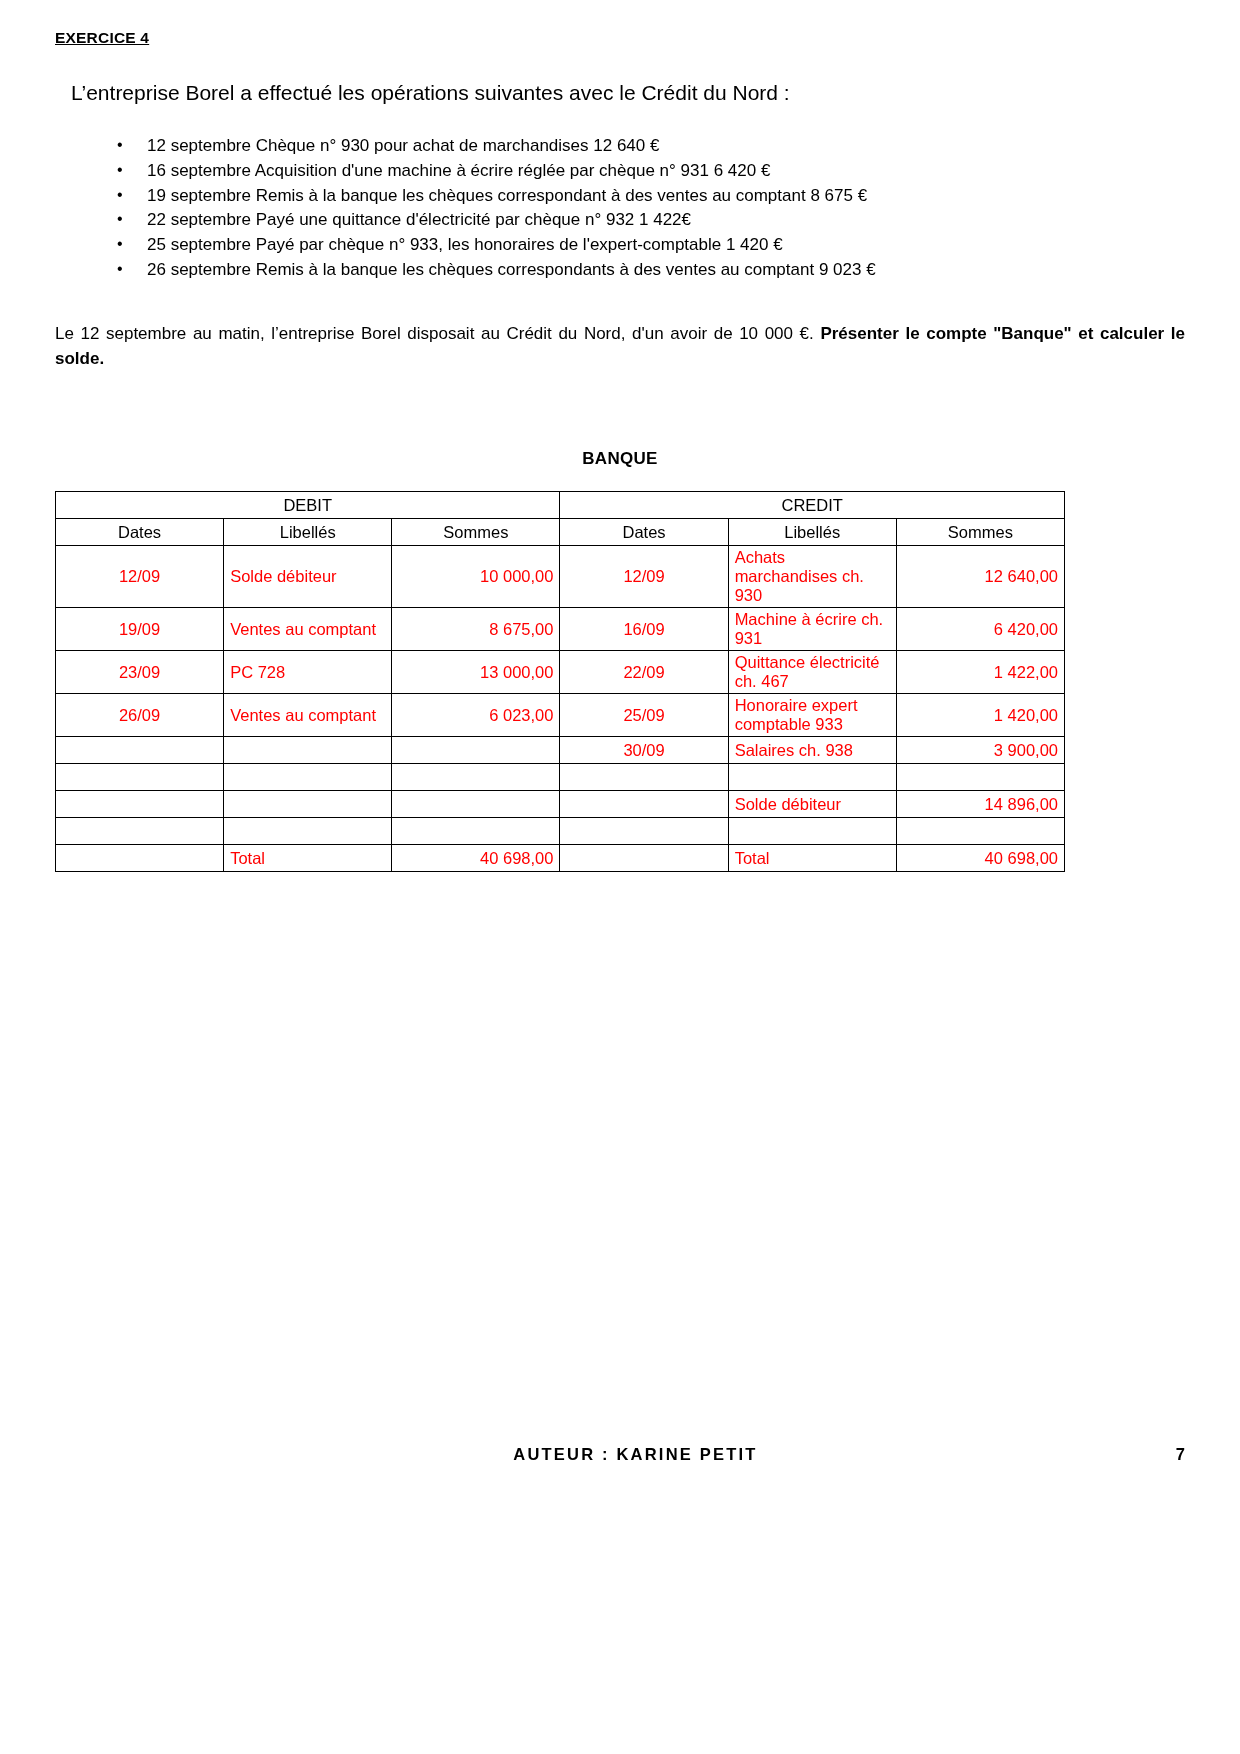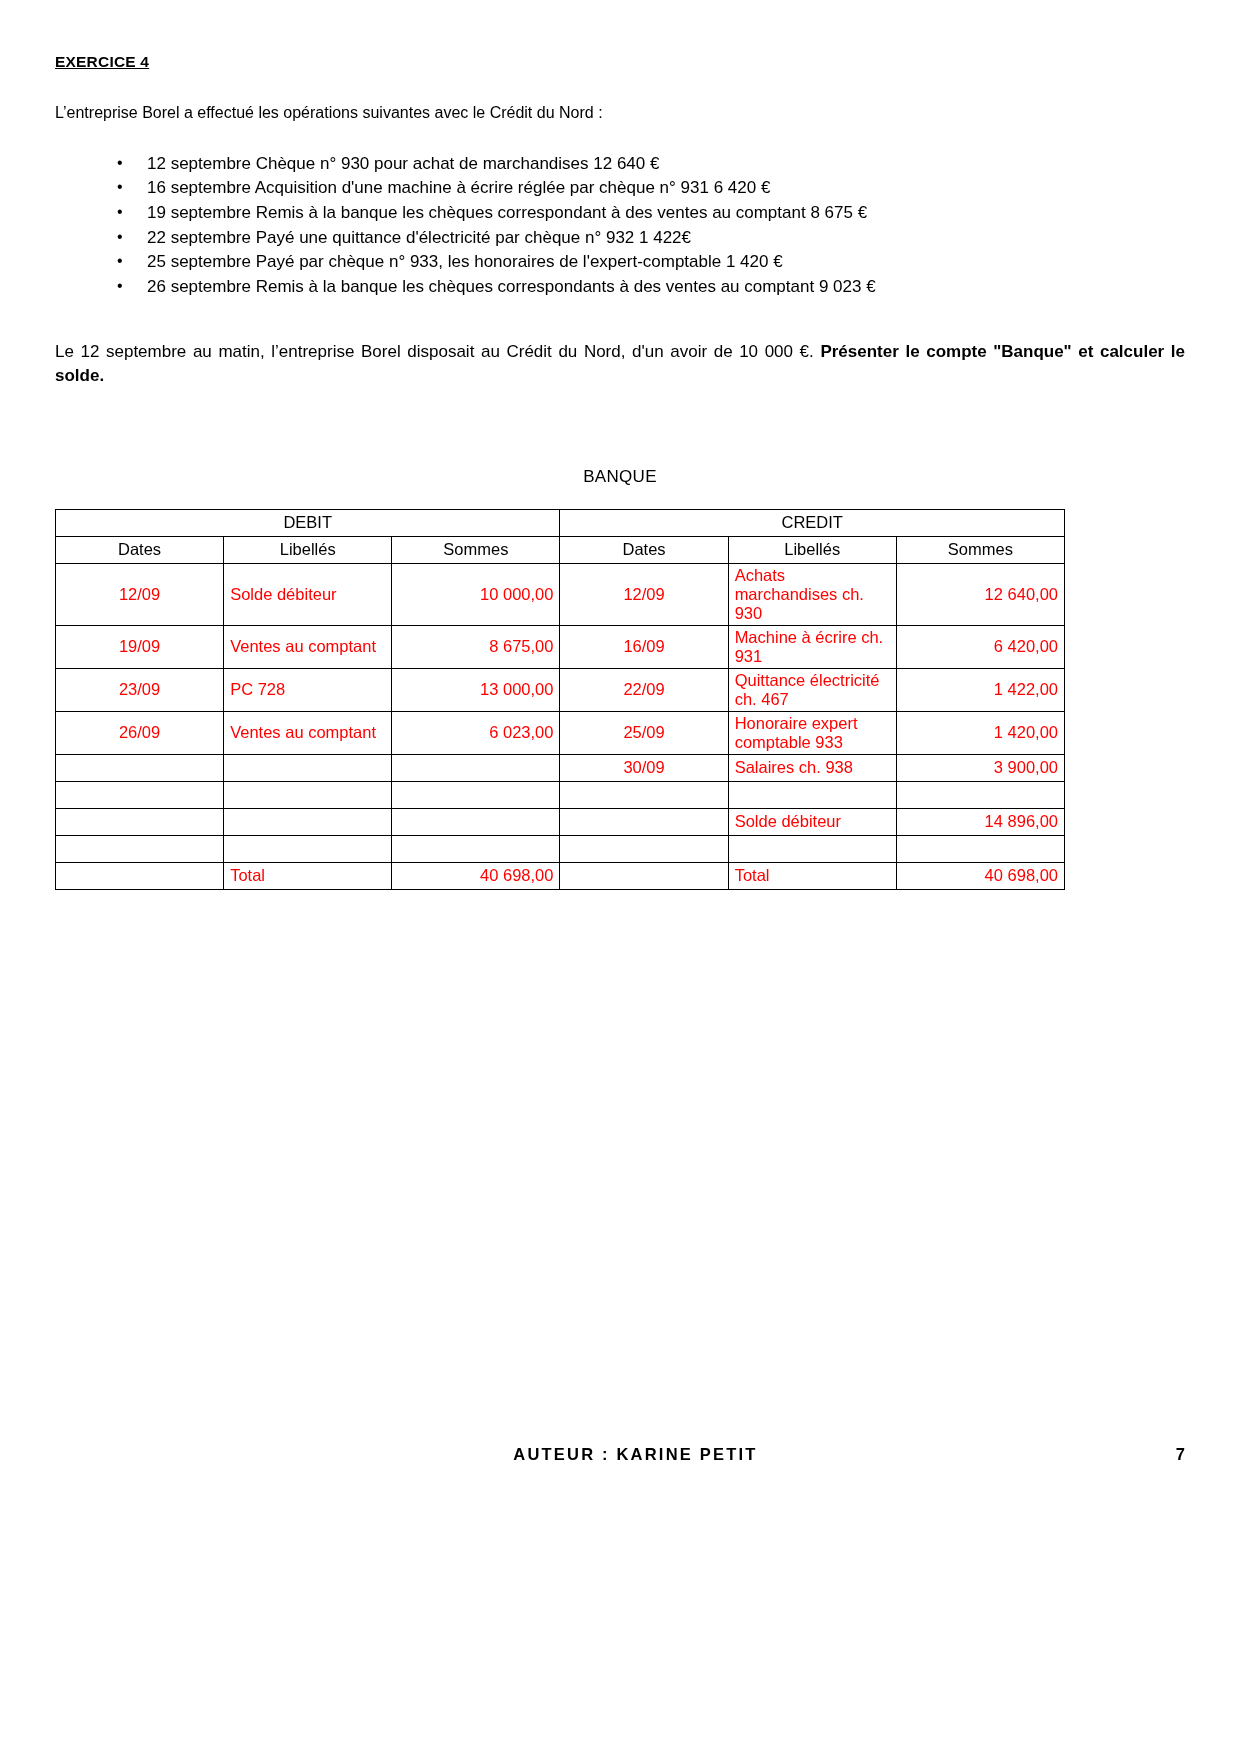--- a/index.html
+++ b/index.html
@@ -12,32 +12,32 @@
     height: 1754px;
     font-family: "Liberation Sans", sans-serif;
     color: #000000;
     position: relative;
   }
   .page {
     position: relative;
     width: 1240px;
     height: 1516px;
     box-sizing: border-box;
-    padding: 45px 55px 0 55px;
+    padding: 21px 55px 0 55px;
   }
   .exercise-title {
     font-size: 15.5px;
     font-weight: bold;
     text-decoration: underline;
     letter-spacing: 0.2px;
     margin: 8px 0 0 0;
   }
   .intro {
-    font-size: 16px;
-    margin: 32px 0 0 0;
+    font-size: 21px;
+    margin: 32px 0 0 16px;
     line-height: 1.3;
   }
   ul.ops {
     margin: 28px 0 0 0;
     padding-left: 62px;
     list-style: none;
   }
   ul.ops li {
     font-size: 17px;
     line-height: 1.45;
@@ -56,21 +56,21 @@
     margin: 40px 0 0 0;
     line-height: 1.45;
     text-align: justify;
   }
   .closing b {
     font-weight: bold;
   }
   .table-title {
     text-align: center;
     font-size: 17px;
-    font-weight: normal;
+    font-weight: bold;
     margin: 78px 0 0 0;
     letter-spacing: 0.3px;
   }
   table.banque {
     margin: 22px 0 12px 0;
     border-collapse: collapse;
     width: 1010px;
     table-layout: fixed;
   }
   table.banque td, table.banque th {

